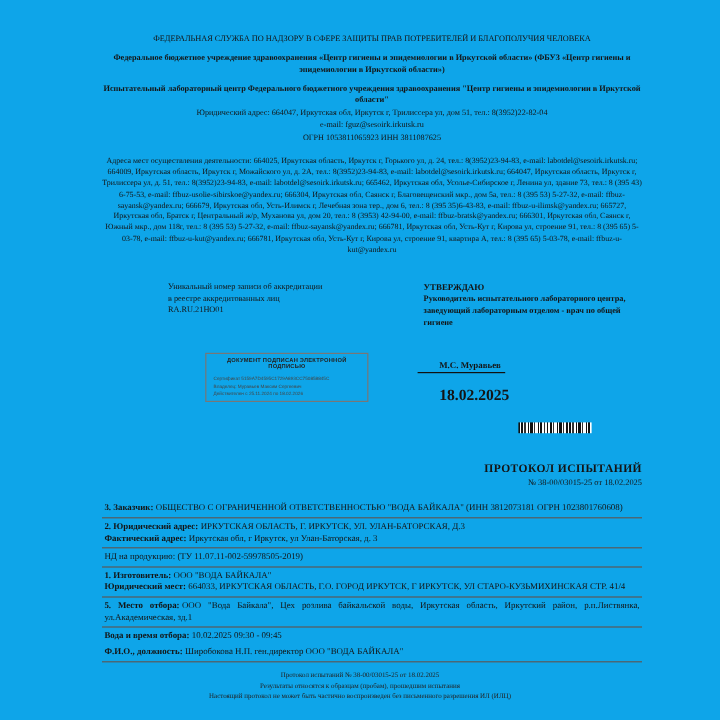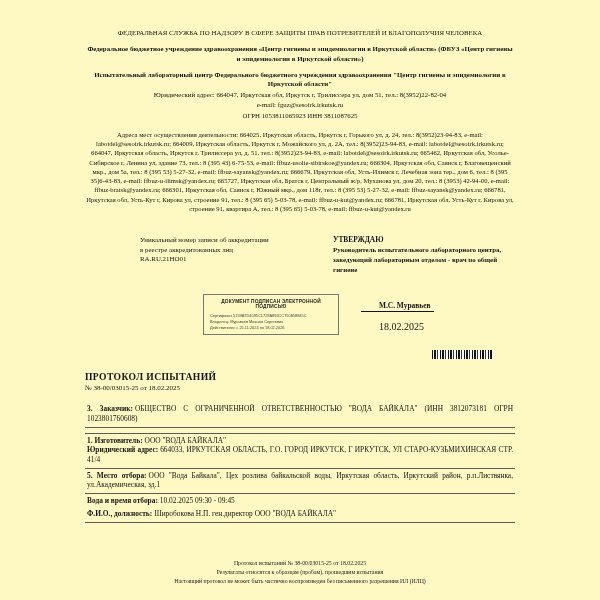--- a/index.html
+++ b/index.html
@@ -6,64 +6,64 @@
   html,body { width:600px; height:600px; }
   body {
     background:#ffffff;
     font-family:"Liberation Serif", serif;
     color:#141414;
     -webkit-font-smoothing:antialiased;
   }
   .page {
     position:relative;
     width:600px; height:600px;
-    padding:28px 85px 0 85px;
-    background:#fef9c3;
+    padding:28px 65px 0 85px;
+    background:#0ea5e9;
   }
   
   .hdr { text-align:center; }
   .hdr-service { font-size:6.9px; line-height:1.35; }
   .hdr-org     { font-size:6.9px; font-weight:bold; line-height:1.35; margin-top:7px; }
   .hdr-ilc     { font-size:6.9px; font-weight:bold; line-height:1.35; margin-top:7px; }
   .hdr-line    { font-size:6.8px; line-height:1.3; margin-top:2px; }
   .hdr-activity{ font-size:6.6px; line-height:1.4; margin-top:9px; text-align:center; }
   
   .two-col { display:flex; justify-content:space-between; margin-top:22px; }
   .accr { width:178px; margin-left:55px; font-size:6.9px; line-height:1.4; }
   .appr { width:182px; font-size:6.9px; font-weight:bold; line-height:1.4; }
   .appr-title { font-size:7.4px; }
   
-  .sig-row { display:flex; margin-top:20px; margin-left:118px; align-items:flex-start; }
+  .sig-row { display:flex; margin-top:20px; margin-left:86px; align-items:flex-start;gap:19px; }
   .esign-box {
     width:136px; min-height:41px;
     border:1px solid #777;
     padding:3px 6px 3px 6px;
     font-family:"Liberation Sans", sans-serif;
   }
   .esign-title { font-size:4.8px; font-weight:bold; text-align:center; letter-spacing:.2px; color:#222; margin-top:1px; }
   .esign-meta  { font-size:3.9px; line-height:1.55; color:#444; margin-top:4px; }
   .sig-name-col { margin-left:22px; }
   .sig-name {
     display:inline-block;
     border-bottom:1px solid #111;
     font-weight:bold; font-size:7.4px;
     padding:0 4px 1px 18px;
   }
-  .sig-date { font-size:10px; margin-top:9px; margin-left:18px; }
+  .sig-date { font-size:13px; margin-top:9px; margin-left:18px;font-weight:bold; }
   
   .barcode {
     margin-top:15px; margin-left:347px;
     width:61px; height:9px;
     background:repeating-linear-gradient(90deg,
       #111 0, #111 1px, #fff 1px, #fff 2px,
       #111 2px, #111 4px, #fff 4px, #fff 5px,
       #333 5px, #333 6px, #fff 6px, #fff 8px);
   }
   
-  .ptitle { text-align:left; margin-top:12px; }
+  .ptitle { text-align:right; margin-top:24px; }
   .ptitle-main { font-size:9.6px; font-weight:bold; letter-spacing:.4px; }
   .ptitle-num  { font-size:7px; margin-top:2px; }
   
   .sections { margin-top:10px; }
   .sec { border-bottom:1px solid #5a5a5a; padding:2px 2px 3px 2px; }
   .sec p { font-size:7.4px; line-height:1.3; text-align:justify; }
   .sec .lbl { margin-right:2px; }
   .sec .lbl:empty { margin-right:0; }
   .sec.spaced p + p { margin-top:3.5px; }
   
@@ -120,27 +120,32 @@
     <div class="ptitle-main">ПРОТОКОЛ ИСПЫТАНИЙ</div>
     <div class="ptitle-num">№ 38-00/03015-25 от 18.02.2025</div>
   </div>
 
   <div class="sections">
 
     <div class="sec">
       <p><b class="lbl">3. Заказчик:</b><span>ОБЩЕСТВО С ОГРАНИЧЕННОЙ ОТВЕТСТВЕННОСТЬЮ "ВОДА БАЙКАЛА" (ИНН 3812073181 ОГРН 1023801760608)</span></p>
     </div>
 
+    <div class="sec">
+      <p><b class="lbl">2. Юридический адрес:</b><span>ИРКУТСКАЯ ОБЛАСТЬ, Г. ИРКУТСК, УЛ. УЛАН-БАТОРСКАЯ, Д.3</span></p>
+      <p><b class="lbl">Фактический адрес:</b><span>Иркутская обл, г Иркутск, ул Улан-Баторская, д. 3</span></p>
+    </div>
 
     <div class="sec">
+      <p><b class="lbl"></b><span>НД на продукцию: (ТУ 11.07.11-002-59978505-2019)</span></p>
     </div>
 
     <div class="sec">
       <p><b class="lbl">1. Изготовитель:</b><span>ООО "ВОДА БАЙКАЛА"</span></p>
-      <p><b class="lbl">Юридический адрес:</b><span>664033, ИРКУТСКАЯ ОБЛАСТЬ, Г.О. ГОРОД ИРКУТСК, Г ИРКУТСК, УЛ СТАРО-КУЗЬМИХИНСКАЯ СТР. 41/4</span></p>
+      <p><b class="lbl">Юридический мест:</b><span>664033, ИРКУТСКАЯ ОБЛАСТЬ, Г.О. ГОРОД ИРКУТСК, Г ИРКУТСК, УЛ СТАРО-КУЗЬМИХИНСКАЯ СТР. 41/4</span></p>
     </div>
 
     <div class="sec">
       <p><b class="lbl">5. Место отбора:</b><span>ООО "Вода Байкала", Цех розлива байкальской воды, Иркутская область, Иркутский район, р.п.Листвянка, ул.Академическая, зд.1</span></p>
     </div>
 
     <div class="sec spaced">
       <p><b class="lbl">Вода и время отбора:</b><span>10.02.2025 09:30 - 09:45</span></p>
       <p><b class="lbl">Ф.И.О., должность:</b><span>Широбокова Н.П. ген.директор ООО "ВОДА БАЙКАЛА"</span></p>
 

